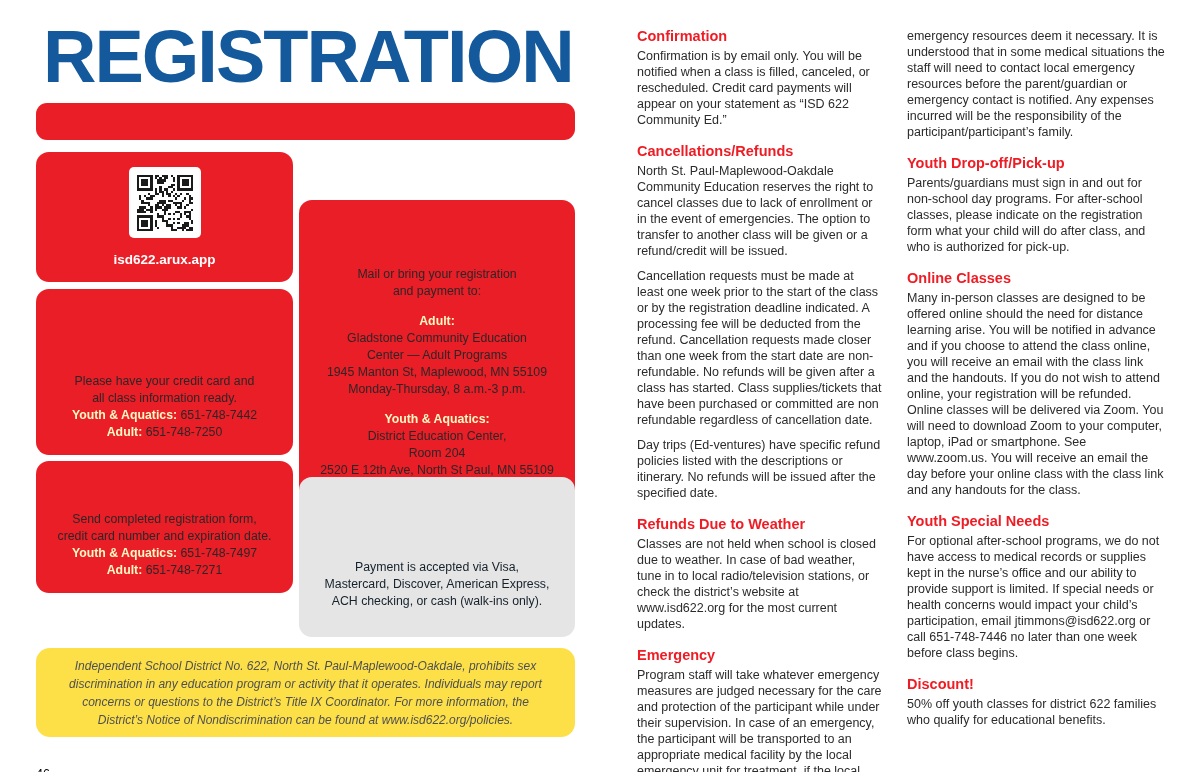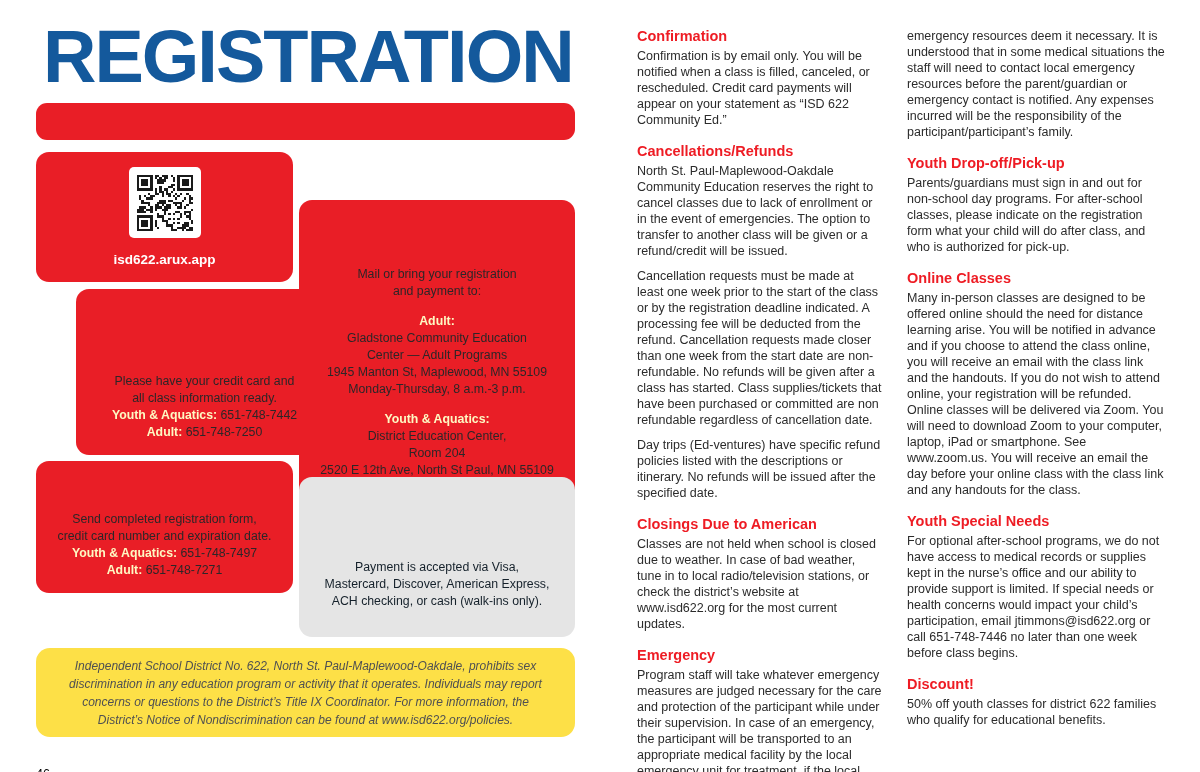--- a/index.html
+++ b/index.html
@@ -22,21 +22,21 @@
     color:#2d2628;text-align:center;font-size:12.3px;line-height:17px;
     display:flex;flex-direction:column;justify-content:flex-end;
     padding:10px 5px 14px;
   }
   .card p{margin:0;}
   .pre{white-space:pre-line;}
   .blue-label{color:#fef9c3;font-weight:bold;}
   .qr-card{left:0;top:0;width:257px;height:130px;justify-content:flex-start;align-items:center;padding-top:15px;}
   .qr-plate{width:72px;height:72px;background:#ffffff;border-radius:5px;display:flex;align-items:center;justify-content:center;}
   .qr-url{margin-top:13px;font-size:13.5px;font-weight:bold;color:#ffffff;}
-  .phone-card{left:0;top:137px;width:257px;height:166px;margin-left:40px;}
+  .phone-card{left:0;top:137px;width:257px;height:166px;}
   .form-card{left:0;top:309px;width:257px;height:132px;}
   .mail-card{left:263px;top:0;width:276px;height:318px;padding:10px 8px 22px;margin-top:48px;}
   .mail-card .grp{margin-top:13px;}
   .pay-card{left:263px;top:325px;width:276px;height:160px;background:#e5e5e5;color:#15212b;padding-bottom:27px;}
   .notice{
     position:absolute;left:36px;top:648px;width:539px;height:89px;box-sizing:border-box;
     background:#fde047;border-radius:14px;display:flex;align-items:center;justify-content:center;
     padding:8px 26px;text-align:center;
     font-style:italic;font-size:12px;line-height:1.5;color:#4f5052;
   }
@@ -136,21 +136,21 @@
       <h3>Confirmation</h3>
       <p>Confirmation is by email only. You will be notified when a class is filled, canceled, or rescheduled. Credit card payments will appear on your statement as “ISD 622 Community Ed.”</p>
     </section>
     <section>
       <h3>Cancellations/Refunds</h3>
       <p>North St. Paul-Maplewood-Oakdale Community Education reserves the right to cancel classes due to lack of enrollment or in the event of emergencies. The option to transfer to another class will be given or a refund/credit will be issued.</p>
       <p>Cancellation requests must be made at least one week prior to the start of the class or by the registration deadline indicated. A processing fee will be deducted from the refund. Cancellation requests made closer than one week from the start date are non-refundable. No refunds will be given after a class has started. Class supplies/tickets that have been purchased or committed are non refundable regardless of cancellation date.</p>
       <p>Day trips (Ed-ventures) have specific refund policies listed with the descriptions or itinerary. No refunds will be issued after the specified date.</p>
     </section>
     <section>
-      <h3>Closings Due to American</h3>
+      <h3>Refunds Due to Weather</h3>
       <p>Classes are not held when school is closed due to weather. In case of bad weather, tune in to local radio/television stations, or check the district’s website at www.isd622.org for the most current updates.</p>
     </section>
     <section>
       <h3>Emergency</h3>
       <p>Program staff will take whatever emergency measures are judged necessary for the care and protection of the participant while under their supervision. In case of an emergency, the participant will be transported to an appropriate medical facility by the local emergency unit for treatment, if the local</p>
     </section>
   </div>
 
   <div class="col col2">
     <p>emergency resources deem it necessary. It is understood that in some medical situations the staff will need to contact local emergency resources before the parent/guardian or emergency contact is notified. Any expenses incurred will be the responsibility of the participant/participant’s family.</p>

